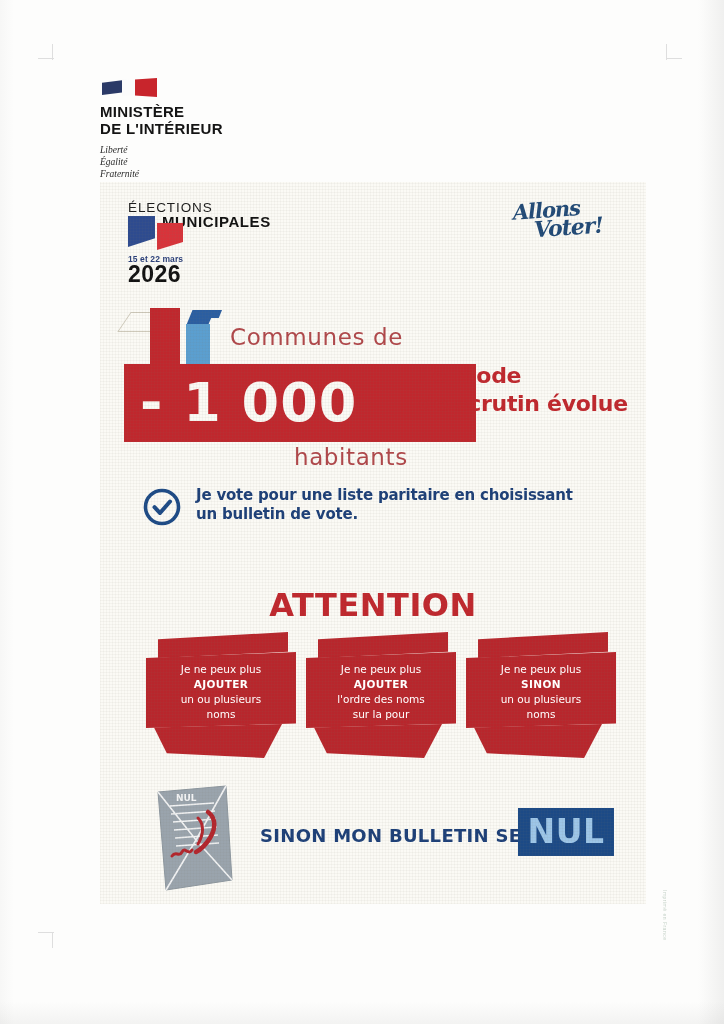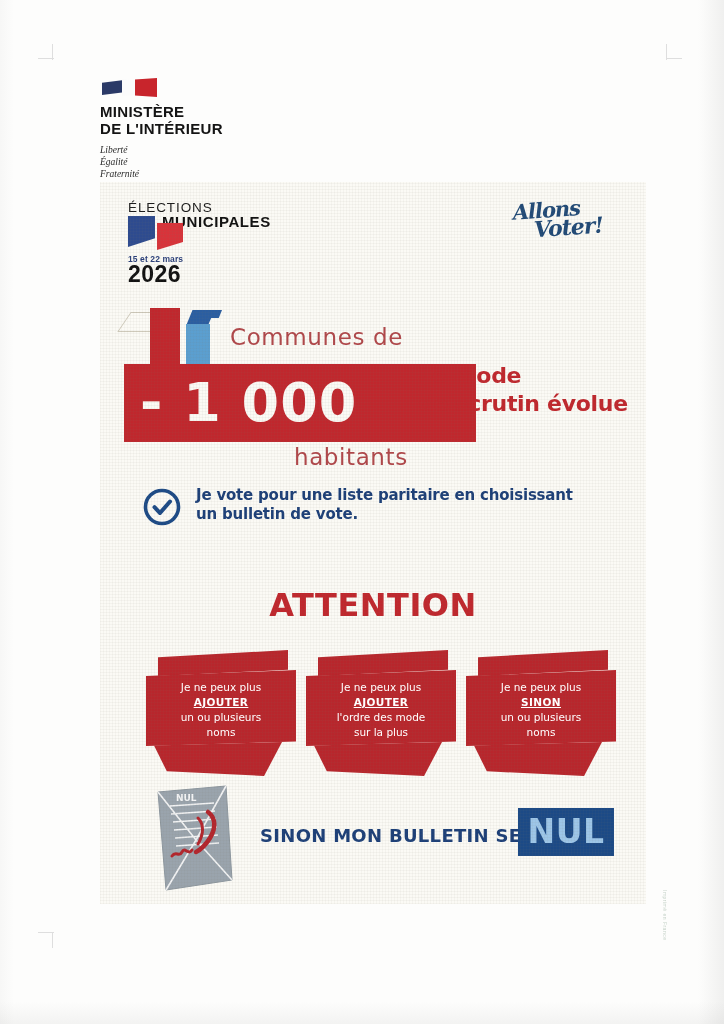--- a/index.html
+++ b/index.html
@@ -356,21 +356,21 @@
   
   #ribbons {
     position: absolute;
     left: 46px;
     top: 450px;
     width: 470px;
     height: 126px;
   }
   .ribbon {
     position: absolute;
-    top: 18px;
+    top: 0;
     width: 150px;
     height: 126px;
   }
   .ribbon .rb-top {
     position: absolute;
     left: 12px; top: 0px;
     width: 130px; height: 26px;
     background: #b8262c;
     clip-path: polygon(0 28%, 100% 0, 100% 76%, 0 100%);
   }
@@ -395,21 +395,20 @@
     text-align: center;
     color: #ffffff;
     font-family: "DejaVu Sans", sans-serif;
     font-size: 10.5px;
     line-height: 1.42;
     z-index: 3;
   }
   .ribbon .rb-text .strong {
     font-weight: bold;
     letter-spacing: .4px;
-    text-decoration: underline;
   }
 
   
   #nul-statement {
     position: absolute;
     left: 40px;
     top: 602px;
     width: 476px;
     height: 110px;
   }
@@ -557,22 +556,22 @@
           <div>noms</div>
         </div>
       </div>
       <div class="ribbon" style="left:160px;">
         <span class="rb-top"></span>
           <span class="rb-mid"></span>
           <span class="rb-bot"></span>
         <div class="rb-text">
           <div>Je ne peux plus</div>
           <div class="strong">AJOUTER</div>
-          <div>l'ordre des mode</div>
-          <div>sur la plus</div>
+          <div>l'ordre des noms</div>
+          <div>sur la pour</div>
         </div>
       </div>
       <div class="ribbon" style="left:320px;">
         <span class="rb-top"></span>
           <span class="rb-mid"></span>
           <span class="rb-bot"></span>
         <div class="rb-text">
           <div>Je ne peux plus</div>
           <div class="strong">SINON</div>
           <div>un ou plusieurs</div>

